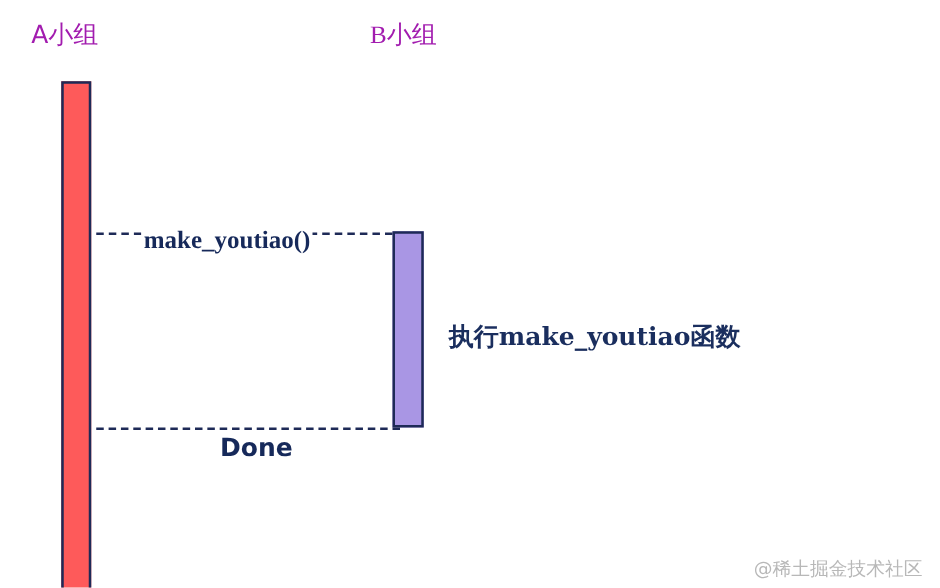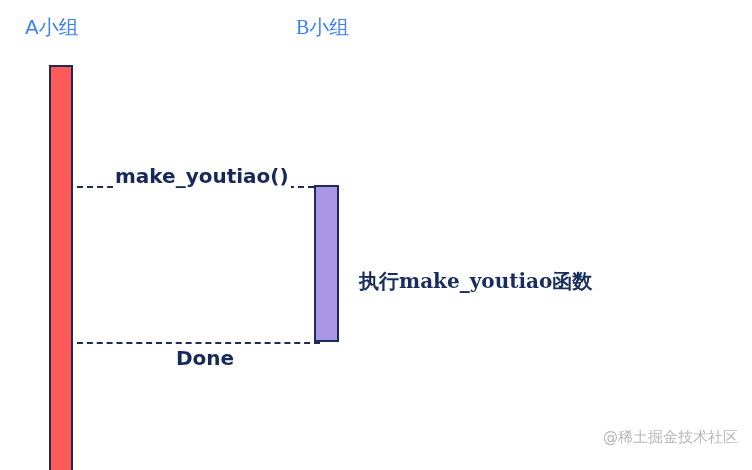--- a/index.html
+++ b/index.html
@@ -11,21 +11,21 @@
       width: 752px;
       height: 470px;
       position: relative;
       overflow: hidden;
       font-family: "DejaVu Sans", sans-serif;
     }
     .lane-title {
       position: absolute;
       top: 14px;
       font-size: 20px;
-      color: #3b82f6;
+      color: #a21caf;
       font-family: "DejaVu Sans", sans-serif;
       letter-spacing: 0px;
     }
     .bar {
       position: absolute;
       border: 2px solid #1e2a57;
       box-sizing: border-box;
     }
     #bar-a {
       left: 49px;
@@ -59,46 +59,45 @@
     }
     .note {
       position: absolute;
       left: 359px;
       top: 256px;
       font-family: "DejaVu Serif", serif;
       font-weight: bold;
       font-size: 20px;
       color: #1a2e5e;
       white-space: nowrap;
-      margin-top: 12px;
     }
     .watermark {
       position: absolute;
       right: 14px;
-      top: 428px;
+      top: 446px;
       font-size: 15px;
       color: #b8b8b8;
       font-family: "DejaVu Sans", sans-serif;
       white-space: nowrap;
       margin-left: 26px;
     }
   </style>
 </head>
 <body>
 
 <div>
 
   <div class="lane-title" style="left:25px;">A小组</div>
   <div class="lane-title" style="left:296px;font-family:Liberation Serif, serif;">B小组</div>
 
   <div id="bar-a" class="bar"></div>
   <div id="bar-b" class="bar"></div>
 
   <div class="dash-line" style="left:77px; top:186px; width:237px;"></div>
-  <div class="msg-label" style="left:113px; top:164px;">make_youtiao()</div>
+  <div class="msg-label" style="left:113px; top:180px;font-family:Liberation Serif, serif;">make_youtiao()</div>
 
   <div class="dash-line" style="left:77px; top:342px; width:243px;"></div>
   <div class="msg-label" style="left:174px; top:330px;margin-top:16px;">Done</div>
 
   <div class="note">执行make_youtiao函数</div>
 
   <div class="watermark">@稀土掘金技术社区</div>
 </div>
 
 </body></html>

